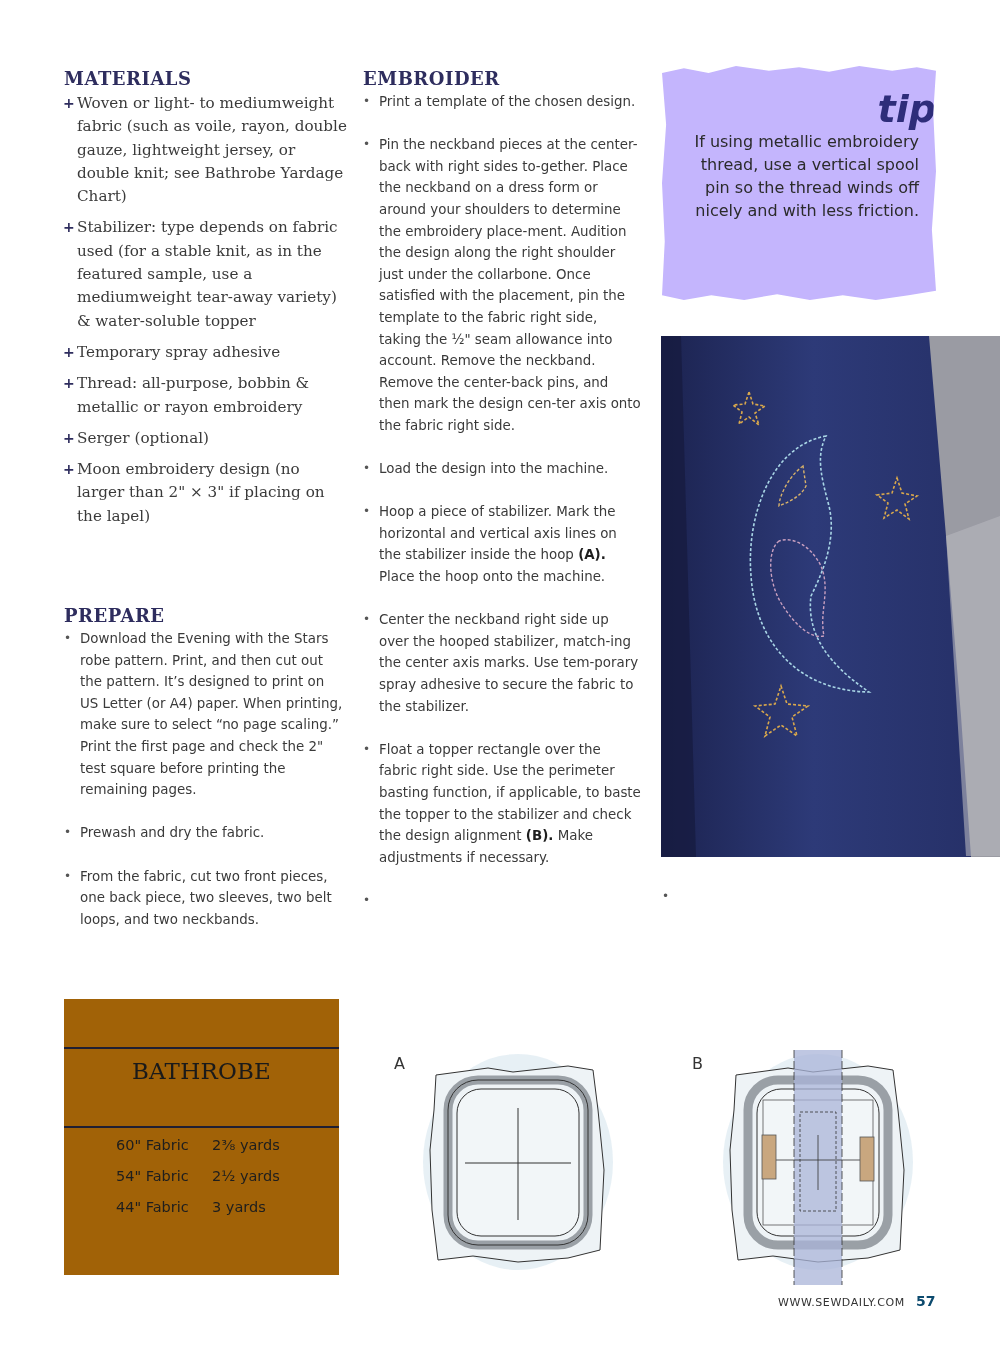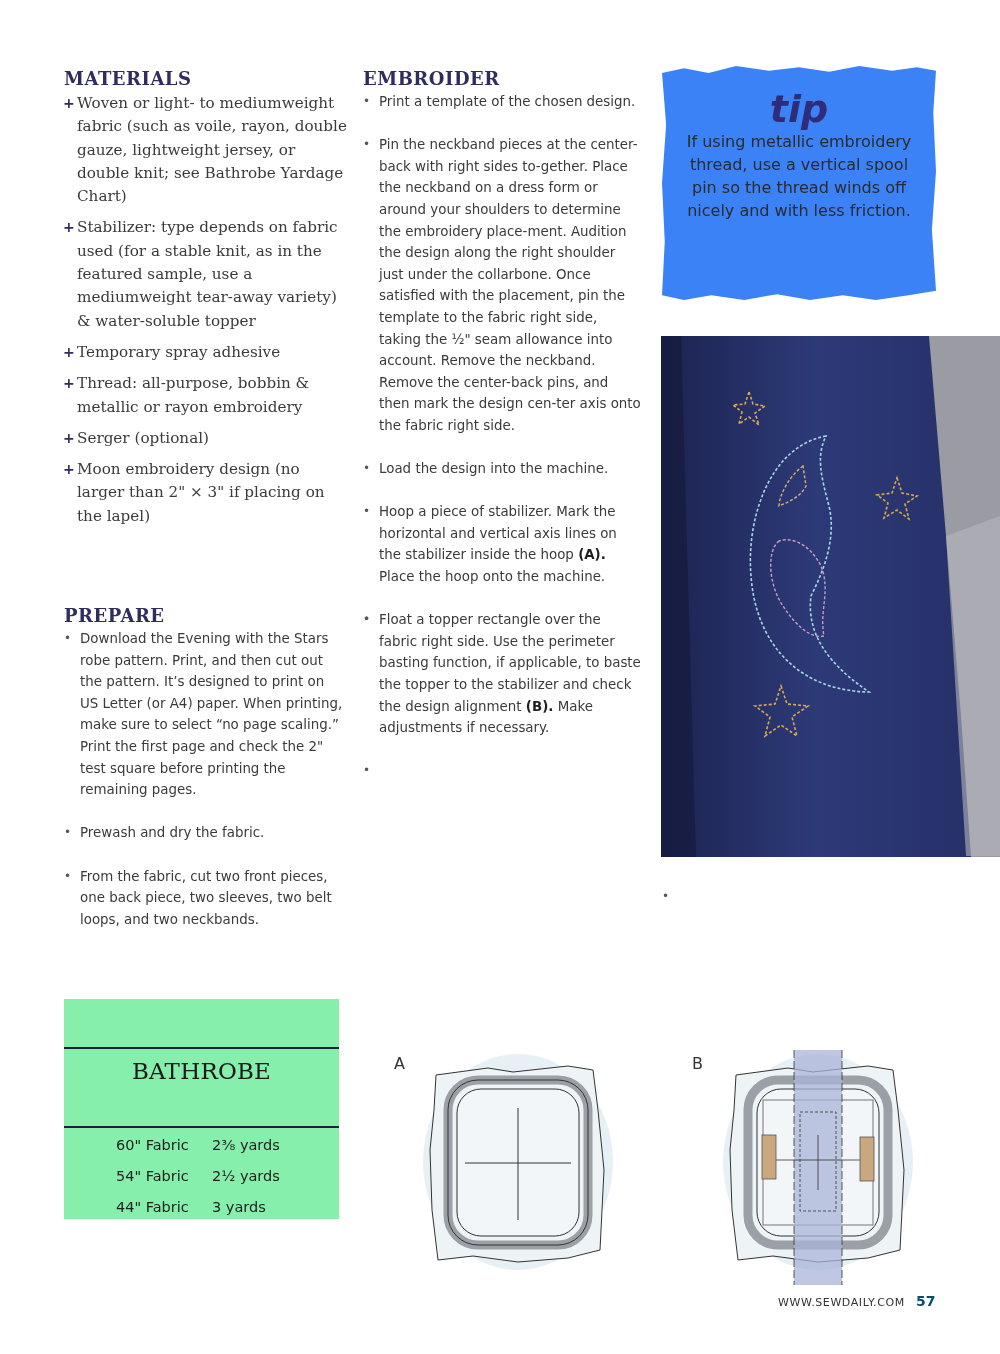--- a/index.html
+++ b/index.html
@@ -37,26 +37,26 @@
   }
   .steps li { position: relative; padding-left: 16px; margin-bottom: 21.6px; }
   .steps .dot {
     position: absolute; left: 0; top: 0; font-size: 12px; color: #555;
   }
   .steps b { font-weight: bold; color: #1e1e1e; }
 
   
   .tip {
     position: absolute; left: 662px; top: 66px; width: 274px; height: 234px;
-    background: #3b82f6;
+    background: #c4b5fd;
     clip-path: polygon(0% 3%, 8% 1%, 17% 3%, 27% 0%, 39% 2%, 50% 0.5%, 61% 2.5%, 72% 0%, 84% 2%, 93% 0.5%, 100% 2%,
                        99% 20%, 100% 45%, 98.5% 70%, 100% 96%,
                        90% 98%, 78% 100%, 66% 98%, 54% 100%, 42% 97.5%, 30% 100%, 18% 98%, 8% 100%, 0% 98%,
                        1% 75%, 0% 50%, 1.5% 25%);
-    text-align: center;
+    text-align: right;
   }
   .tip-title {
     display: block; margin-top: 22px;
     font-family: "DejaVu Sans", sans-serif; font-weight: bold; font-style: italic;
     font-size: 38px; line-height: 42px; color: #2e2d7a;
   }
   .tip-body {
     display: block; margin: 0 auto 0; width: 240px;
     font-family: "DejaVu Sans", sans-serif; font-size: 16px; line-height: 23px; color: #2b2b2b;
   }
@@ -72,22 +72,22 @@
   }
   .photo-caption .cap-bold {
     display: block; font-weight: bold; font-size: 14.4px; line-height: 21px;
   }
   .photo-caption .cap-reg {
     display: block; font-size: 14px; line-height: 21px;
   }
 
   
   .yardage {
-    position: absolute; left: 64px; top: 999px; width: 275px; height: 220px;
-    background: #86efac;
+    position: absolute; left: 64px; top: 999px; width: 275px; height: 276px;
+    background: #a16207;
   }
   .yardage .rule { position: absolute; left: 0; right: 0; height: 2px; background: #1f1f33; }
   .yardage-title {
     position: absolute; left: 0; right: 0; top: 58px; text-align: center;
     font-family: "DejaVu Serif", serif; font-size: 23px; line-height: 29px; color: #1a1a1a;
     letter-spacing: 0.2px;
   }
   .yardage-rows { position: absolute; left: 52px; top: 138px; }
   .yrow { display: flex; height: 31px; font-size: 14.5px; color: #1e1e1e; }
   .yrow .yw { width: 96px; }
@@ -125,21 +125,21 @@
   <li><span class="dot">•</span><span>Prewash and dry the fabric.</span></li>
   <li><span class="dot">•</span><span>From the fabric, cut two front pieces, one back piece, two sleeves, two belt loops, and two neckbands.</span></li>
 </ul>
 
 <div class="heading" style="left:363px; top:68px;">EMBROIDER</div>
 <ul class="steps" style="left:363px; top:91px; width:278px;">
   <li><span class="dot">•</span><span>Print a template of the chosen design.</span></li>
   <li><span class="dot">•</span><span>Pin the neckband pieces at the center-back with right sides to-gether. Place the neckband on a dress form or around your shoulders to determine the embroidery place-ment. Audition the design along the right shoulder just under the collarbone. Once satisfied with the placement, pin the template to the fabric right side, taking the ½" seam allowance into account. Remove the neckband. Remove the center-back pins, and then mark the design cen-ter axis onto the fabric right side.</span></li>
   <li><span class="dot">•</span><span>Load the design into the machine.</span></li>
   <li><span class="dot">•</span><span>Hoop a piece of stabilizer. Mark the horizontal and vertical axis lines on the stabilizer inside the hoop </span><b>(A).</b><span> Place the hoop onto the machine.</span></li>
-  <li><span class="dot">•</span></li>
+  <li><span class="dot">•</span><span>Center the neckband right side up over the hooped stabilizer, match-ing the center axis marks. Use tem-porary spray adhesive to secure the fabric to the stabilizer.</span></li>
   <li><span class="dot">•</span><span>Float a topper rectangle over the fabric right side. Use the perimeter basting function, if applicable, to baste the topper to the stabilizer and check the design alignment </span><b>(B).</b><span> Make adjustments if necessary.</span></li>
   <li><span class="dot">•</span></li>
 </ul>
 
 <div class="tip">
   <span class="tip-title">tip</span>
   <span class="tip-body">If using metallic embroidery thread, use a vertical spool pin so the thread winds off nicely and with less friction.</span>
 </div>
 
 <div class="photo">

